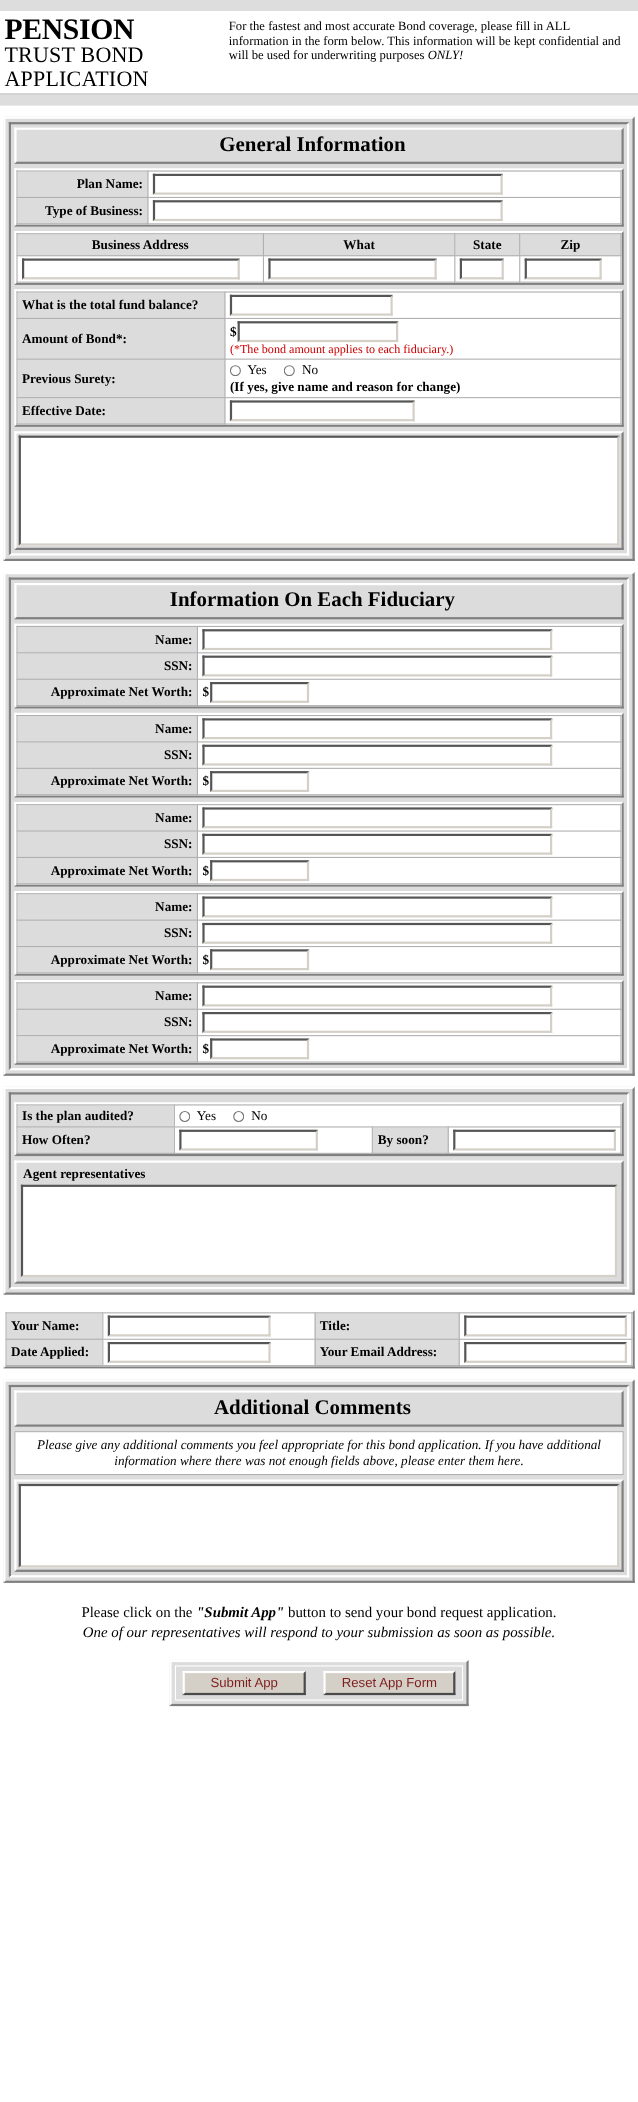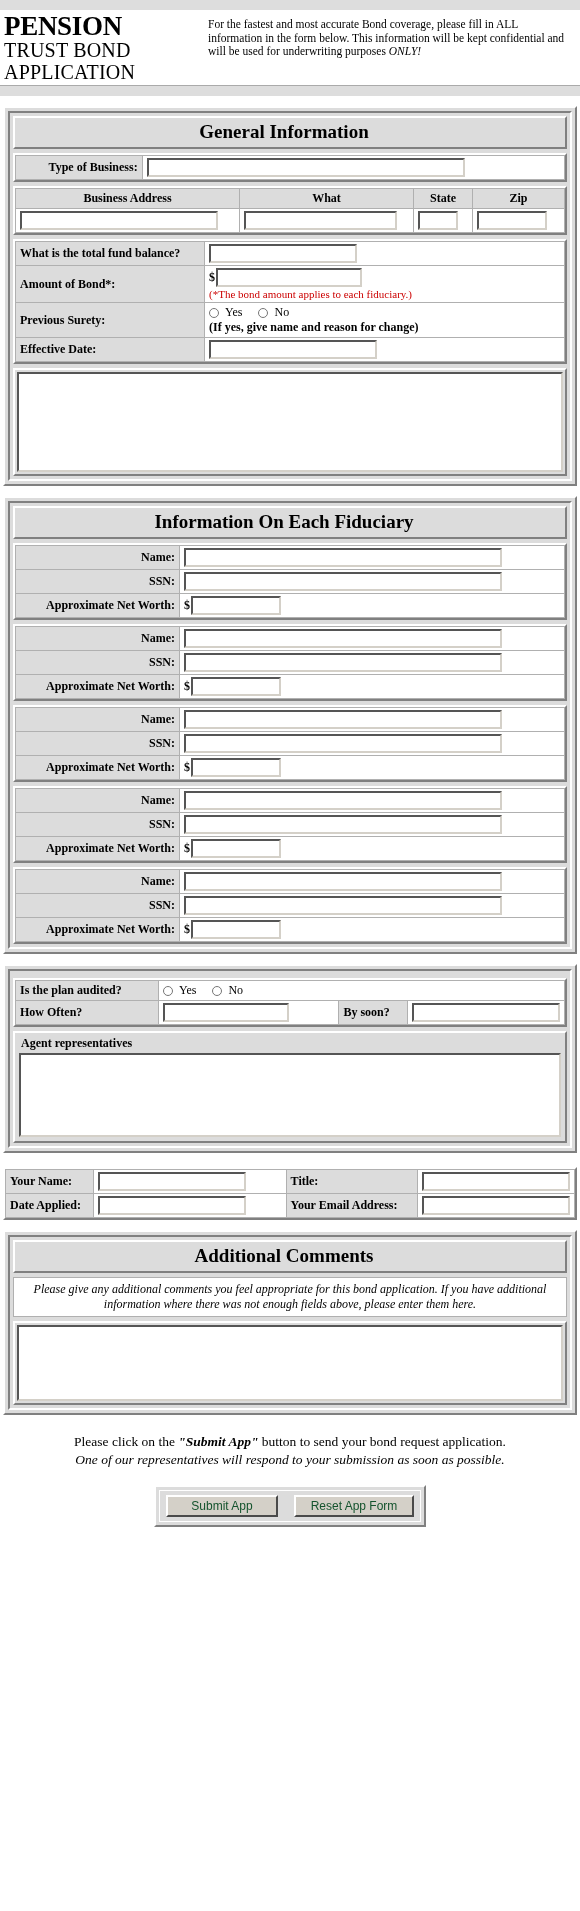--- a/index.html
+++ b/index.html
@@ -258,21 +258,21 @@
     background: #dcdcdc;
   }
   button.btn {
     font-family: "Liberation Sans", "DejaVu Sans", sans-serif;
     font-size: 12px;
     background: #d4d0c8;
     border: 2px solid;
     border-color: #ffffff #4a4a4a #4a4a4a #ffffff;
     padding: 2px 0;
     cursor: pointer;
-    color: #14532d;
+    color: #7f1d1d;
   }
   .btn-submit { width: 112px; }
   .btn-reset { width: 120px; }
 
   .bottom-pad { height: 10px; }
 </style>
 </head>
 <body>
 
 <div class="page">
@@ -293,20 +293,26 @@
   <div class="strip"></div>
 
   <div class="section">
     <div class="section-inner">
 
       <div class="sect-title">General Information</div>
 
       <div class="tblock">
         <table class="grid">
           <tbody>
+              <tr>
+            <td class="lbl right" style="width:110px">Plan Name:</td>
+            <td class="val">
+              <input class="txt w-full" type="text" value="" style="">
+            </td>
+          </tr>
           <tr>
             <td class="lbl right">Type of Business:</td>
             <td class="val">
               <input class="txt w-full" type="text" value="" style="">
             </td>
           </tr>
         </tbody>
           </table>
       </div>
 

